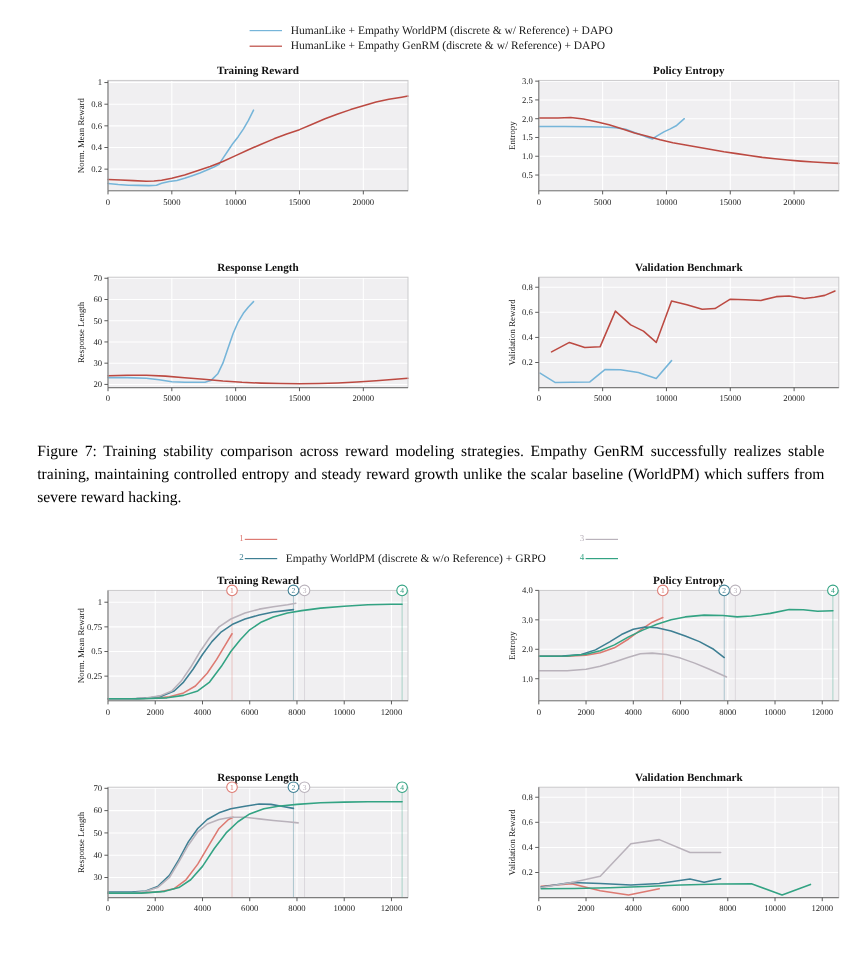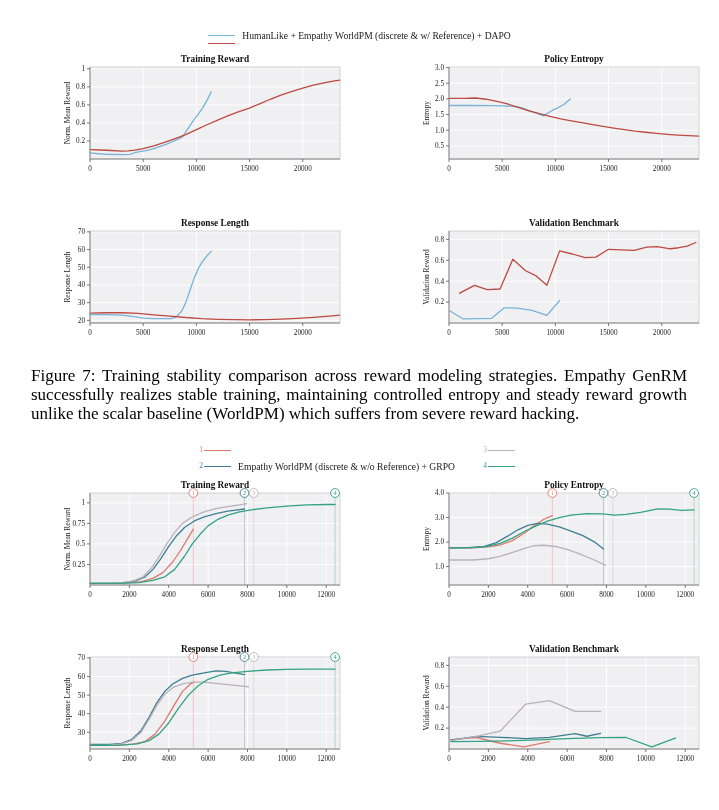--- a/index.html
+++ b/index.html
@@ -2,48 +2,49 @@
 <html><head>
 <meta charset="utf-8">
 <style>
   html,body{margin:0;padding:0;}
   body{
     width:719px;height:810px;background:#ffffff;overflow:hidden;
     font-family:"Liberation Serif","DejaVu Serif",serif;color:#111;
   }
   .page{padding-top:18px;}
   
-  .legend-block{display:table;margin:10px auto 6px auto;font-family:Liberation Serif, serif;}
+  .legend-block{display:table;margin:0 auto 6px auto;font-family:Liberation Serif, serif;}
   .legend-row{display:flex;align-items:center;margin:2px 0;}
   .legend-dash{display:inline-block;width:27px;height:0;border-top:1.6px solid #000;margin-right:7px;flex:0 0 auto;}
   .legend-num{font-size:7.5px;margin-right:1px;transform:translateY(-1px);display:inline-block;width:6px;text-align:right;}
   .legend-label{font-size:9.6px;white-space:nowrap;color:#1a1a1a;}
   .legend-grid{display:inline-grid;grid-template-rows:auto auto;grid-auto-flow:column;column-gap:26px;row-gap:2px;margin:0 auto 4px auto;}
   .legend-center{text-align:center;}
   
   .charts{width:668px;margin:0 auto 0 32px;display:grid;grid-template-columns:331px 331px;column-gap:6px;row-gap:2px;gap:28px;}
   .chart-cell{width:331px;height:136px;}
   .chart-cell svg{display:block;}
   
-  .caption{width:656px;margin:14px 31px 0 31px;font-size:17px;line-height:19px;text-align:justify;color:#000;}
+  .caption{width:656px;margin:14px 31px 0 31px;font-size:13px;line-height:19px;text-align:justify;color:#000;}
   .fig8-section{margin-top:16px;}
 </style>
 </head>
 <body>
 
 <div class="page">
 
   <div>
     <div class="legend-block">
         <div class="legend-row">
           <span class="legend-dash" style="border-top-color: rgb(118, 181, 217);"></span>
           <span class="legend-label">HumanLike + Empathy WorldPM (discrete &amp; w/ Reference) + DAPO</span>
         </div>
         <div class="legend-row">
           <span class="legend-dash" style="border-top-color: rgb(188, 74, 66);"></span>
+          <span class="legend-label">HumanLike + Empathy GenRM (discrete &amp; w/ Reference) + DAPO</span>
         </div>
       </div>
     <div class="charts">
       <div class="chart-cell">
           <svg viewBox="0 0 331 136" width="331" height="136">
             <text x="183" y="9.5" text-anchor="middle" font-size="9.3" font-weight="bold" fill="#111" font-family="&quot;Liberation Serif&quot;,&quot;DejaVu Serif&quot;,serif">Training Reward</text>
             <rect x="58" y="15" width="250" height="92" fill="#f0eff1"></rect>
             <line x1="58" y1="15" x2="58" y2="107" stroke="#ffffff" stroke-width="0.9"></line>
             <line x1="111.19" y1="15" x2="111.19" y2="107" stroke="#ffffff" stroke-width="0.9"></line>
             <line x1="164.38" y1="15" x2="164.38" y2="107" stroke="#ffffff" stroke-width="0.9"></line>

